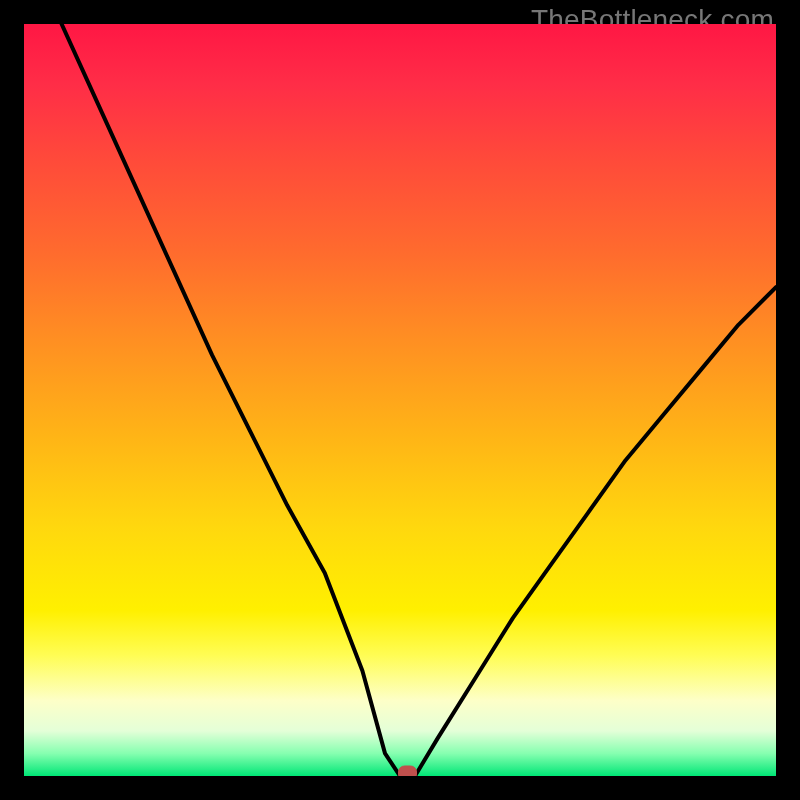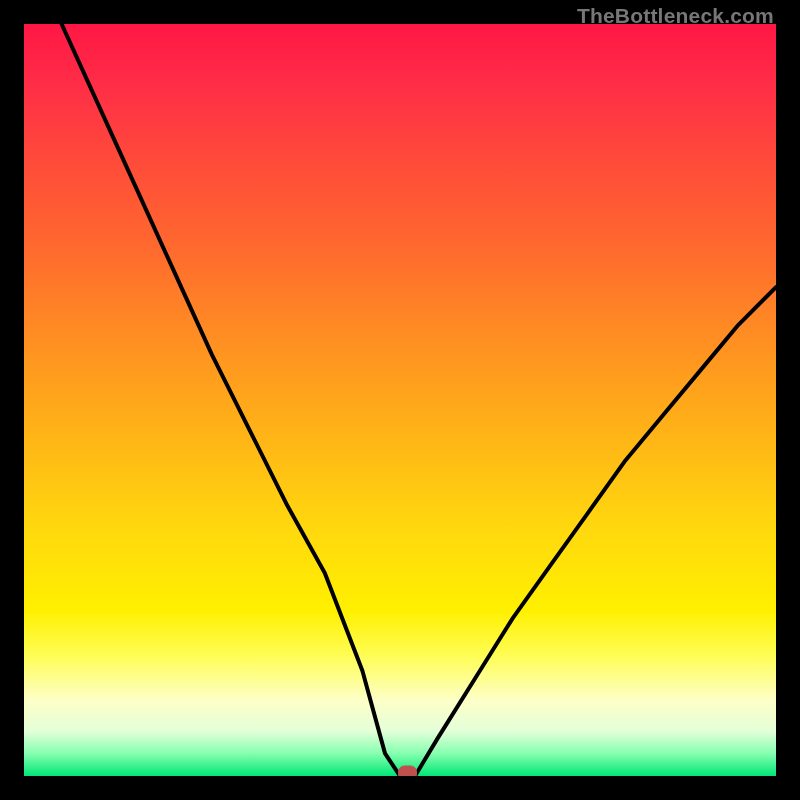--- a/index.html
+++ b/index.html
@@ -46,22 +46,22 @@
     left: 0;
     top: 0;
     width: 100%;
     height: 100%;
   }
   .watermark {
     position: absolute;
     top: 4px;
     right: 26px;
     color: #777;
-    font-size: 21px;
-    font-weight: 700;
+    font-size: 28px;
+    font-weight: 400;
     letter-spacing: 0.2px;
   }
 </style>
 </head>
 <body>
 
 <div class="frame">
   <div class="watermark">TheBottleneck.com</div>
   <div class="plot-area">
     <svg viewBox="0 0 752 752" preserveAspectRatio="none">

